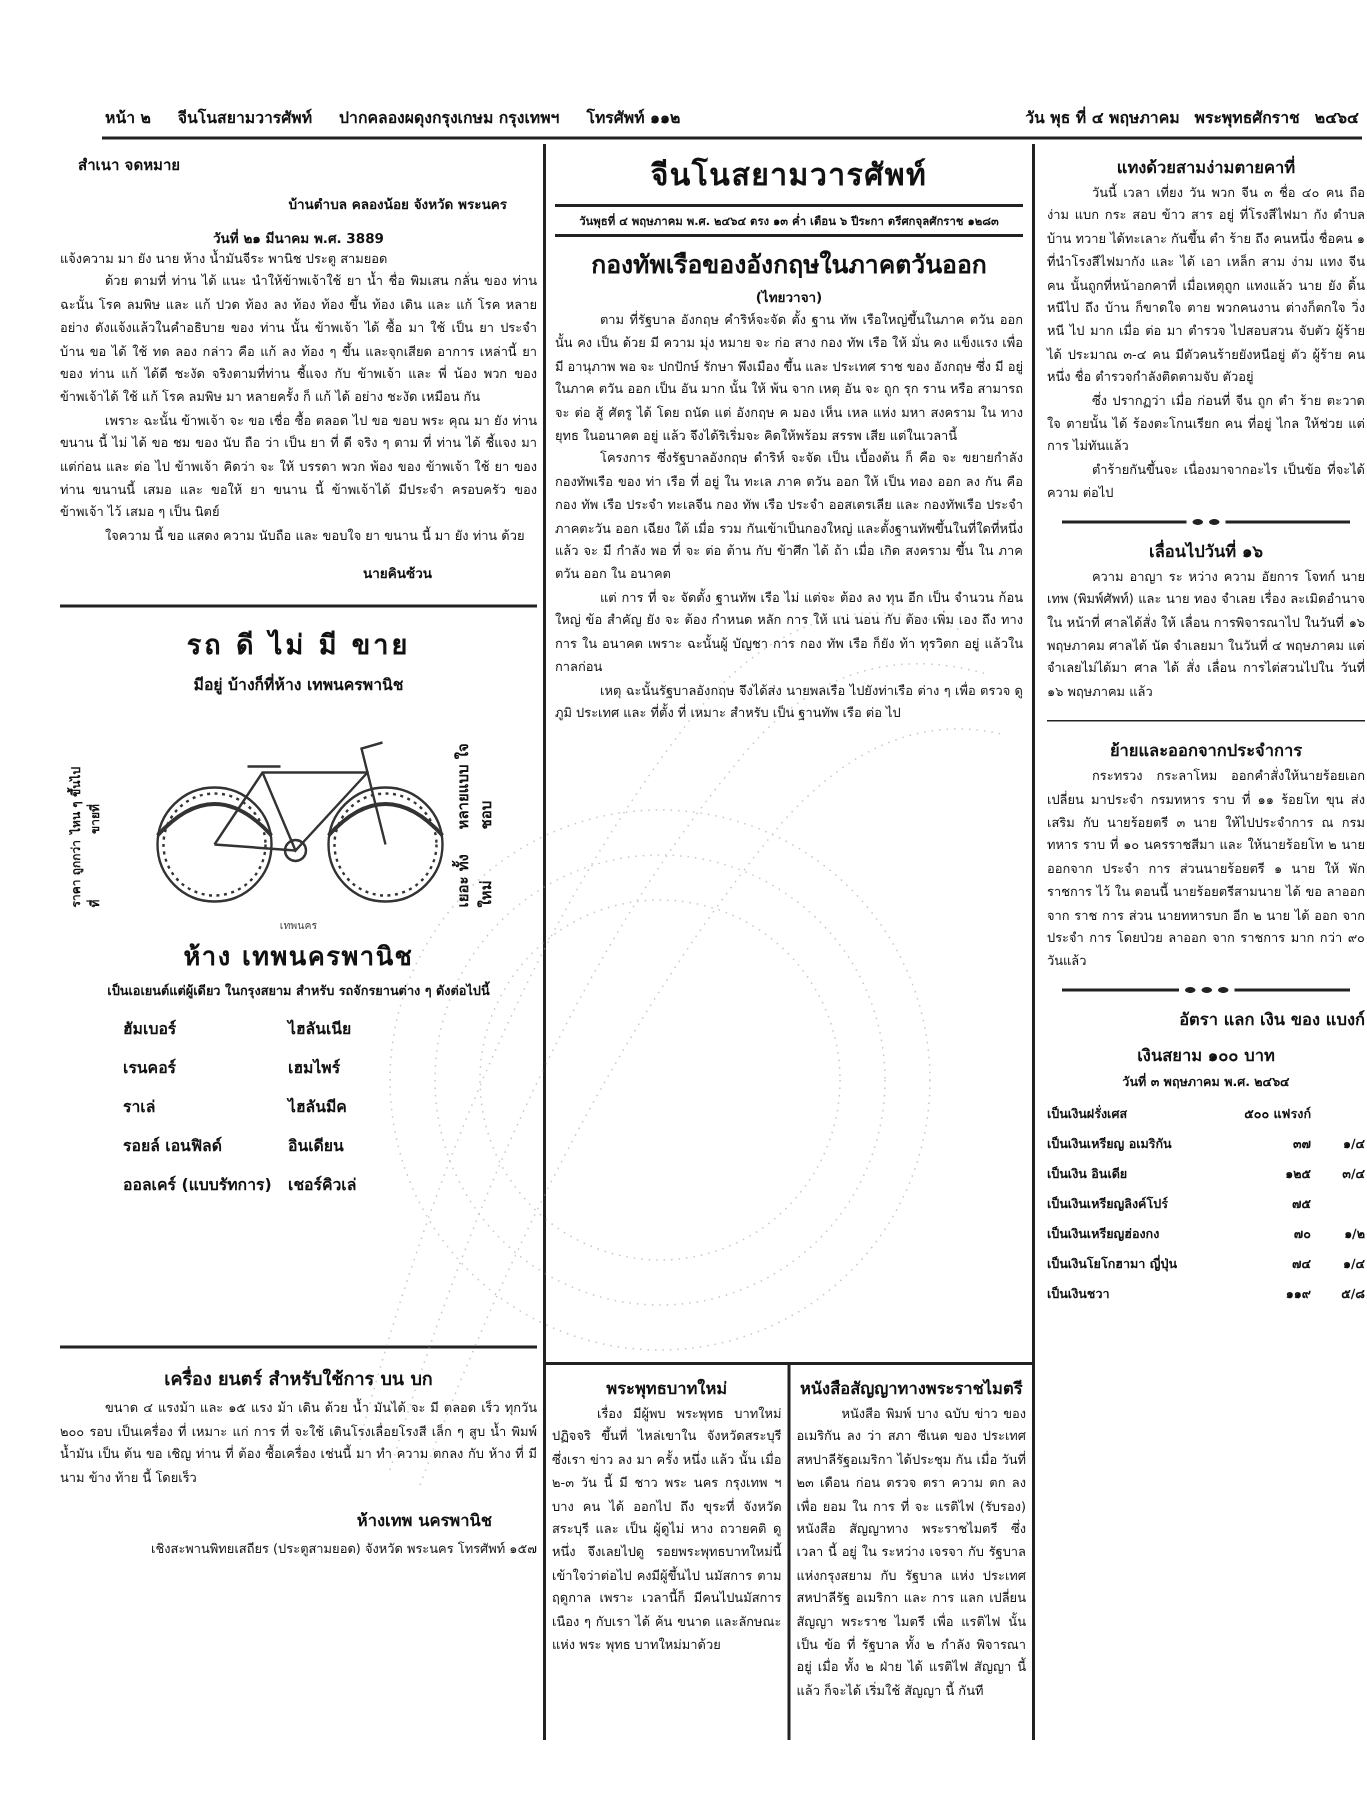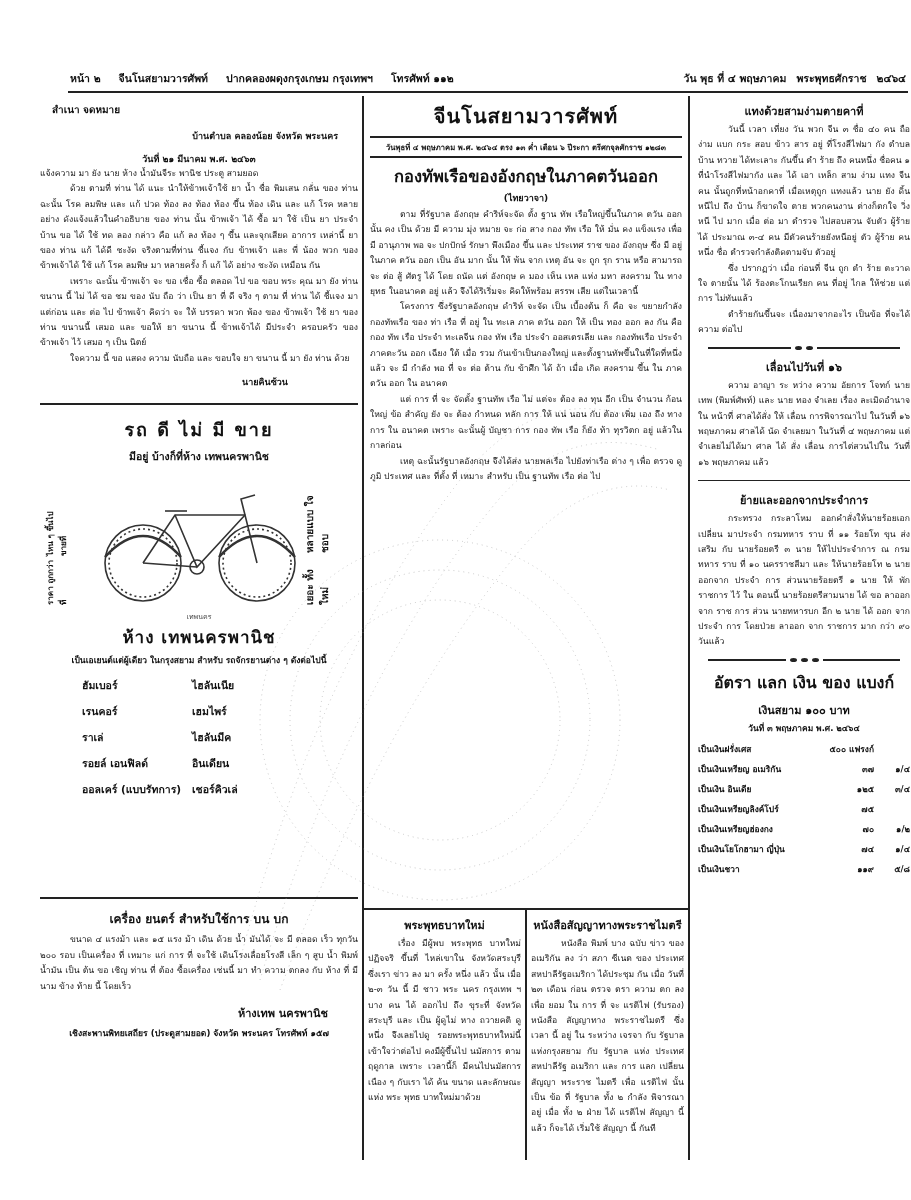--- a/index.html
+++ b/index.html
@@ -57,21 +57,21 @@
 
   .bottom-split { position: absolute; left: 0; right: 0; bottom: 0; height: 250px; border-top: 2px solid #222; display: flex; }
   .bottom-split .sub { flex: 1; padding: 2px 4px; box-sizing: border-box; overflow: hidden; }
   .bottom-split .sub + .sub { border-left: 2px solid #222; }
   .sub-title { font-size: 11px; font-weight: bold; text-align: center; margin: 4px 0 2px; }
 
   .rates { width: 100%; border-collapse: collapse; font-size: 8.4px; font-weight: bold; }
   .rates td { padding: 3px 0; white-space: nowrap; }
   .rates td.v { text-align: right; padding-right: 6px; }
   .rates td.f { text-align: right; width: 30px; }
-  .rates-head1 { font-size: 16px; font-weight: bold; text-align: center; margin: 4px 0 2px; }
+  .rates-head1 { font-size: 11px; font-weight: bold; text-align: right; margin: 4px 0 2px; }
   .rates-head2 { font-size: 11px; font-weight: bold; text-align: center; margin: 6px 0 2px; }
   .rates-date { font-size: 8.4px; font-weight: bold; text-align: center; margin-bottom: 4px; }
 </style>
 </head>
 <body>
 
 <div class="page">
 
   <div class="masthead">
     <div class="left-group">
@@ -84,21 +84,21 @@
       <span>วัน พุธ ที่ ๔ พฤษภาคม</span>
       <span>พระพุทธศักราช</span>
       <span>๒๔๖๔</span>
     </div>
   </div>
   <div class="rule-top"></div>
 
   <div class="col col-left">
     <p class="small-head" style="margin-top:6px;">สำเนา จดหมาย</p>
     <p class="right-align" style="margin-top:10px;">บ้านตำบล คลองน้อย จังหวัด พระนคร</p>
-    <p class="center" style="font-size:9px;font-weight:bold;margin:2px 0 0;">วันที่ ๒๑ มีนาคม พ.ศ. ๒๔๖๓</p>
+    <p class="center" style="font-size:9px;font-weight:bold;margin:2px 0 0;">วันที่ ๒๑ มีนาคม พ.ศ. 3889</p>
     <p class="txt">แจ้งความ มา ยัง นาย ห้าง น้ำมันจีระ พานิช ประตู สามยอด</p>
     <p class="txt indent">ด้วย ตามที่ ท่าน ได้ แนะ นำให้ข้าพเจ้าใช้ ยา น้ำ ชื่อ พิมเสน กลั่น ของ ท่าน ฉะนั้น โรค ลมพิษ และ แก้ ปวด ท้อง ลง ท้อง ท้อง ขึ้น ท้อง เดิน และ แก้ โรค หลาย อย่าง ดังแจ้งแล้วในคำอธิบาย ของ ท่าน นั้น ข้าพเจ้า ได้ ซื้อ มา ใช้ เป็น ยา ประจำ บ้าน ขอ ได้ ใช้ ทด ลอง กล่าว คือ แก้ ลง ท้อง ๆ ขึ้น และจุกเสียด อาการ เหล่านี้ ยา ของ ท่าน แก้ ได้ดี ชะงัด จริงตามที่ท่าน ชี้แจง กับ ข้าพเจ้า และ พี่ น้อง พวก ของ ข้าพเจ้าได้ ใช้ แก้ โรค ลมพิษ มา หลายครั้ง ก็ แก้ ได้ อย่าง ชะงัด เหมือน กัน</p>
     <p class="txt indent">เพราะ ฉะนั้น ข้าพเจ้า จะ ขอ เชื่อ ซื้อ ตลอด ไป ขอ ขอบ พระ คุณ มา ยัง ท่าน ขนาน นี้ ไม่ ได้ ขอ ชม ของ นับ ถือ ว่า เป็น ยา ที่ ดี จริง ๆ ตาม ที่ ท่าน ได้ ชี้แจง มา แต่ก่อน และ ต่อ ไป ข้าพเจ้า คิดว่า จะ ให้ บรรดา พวก พ้อง ของ ข้าพเจ้า ใช้ ยา ของ ท่าน ขนานนี้ เสมอ และ ขอให้ ยา ขนาน นี้ ข้าพเจ้าได้ มีประจำ ครอบครัว ของ ข้าพเจ้า ไว้ เสมอ ๆ เป็น นิตย์</p>
     <p class="txt indent">ใจความ นี้ ขอ แสดง ความ นับถือ และ ขอบใจ ยา ขนาน นี้ มา ยัง ท่าน ด้วย</p>
     <p class="right-align" style="padding-right:70px;">นายคินซ้วน</p>
 
     <div class="hr" style="margin-top:14px;"></div>
 
     <div class="ad-box">
       <div class="ad-title">รถ ดี ไม่ มี ขาย</div>
@@ -149,21 +149,21 @@
       </div>
 
     </div>
 
     <div class="hr" style="margin-top:12px;"></div>
 
     <div class="machine-ad">
       <div class="title">เครื่อง ยนตร์ สำหรับใช้การ บน บก</div>
       <p class="txt indent">ขนาด ๔ แรงม้า และ ๑๕ แรง ม้า เดิน ด้วย น้ำ มันได้ จะ มี ตลอด เร็ว ทุกวัน ๒๐๐ รอบ เป็นเครื่อง ที่ เหมาะ แก่ การ ที่ จะใช้ เดินโรงเลื่อยโรงสี เล็ก ๆ สูบ น้ำ พิมพ์ น้ำมัน เป็น ต้น ขอ เชิญ ท่าน ที่ ต้อง ซื้อเครื่อง เช่นนี้ มา ทำ ความ ตกลง กับ ห้าง ที่ มี นาม ข้าง ท้าย นี้ โดยเร็ว</p>
       <div class="sig">ห้างเทพ นครพานิช</div>
-      <p class="txt" style="font-weight:bold;text-align:center;">เชิงสะพานพิทยเสถียร (ประตูสามยอด) จังหวัด พระนคร โทรศัพท์ ๑๕๗</p>
+      <p class="txt" style="font-weight:normal;text-align:right;">เชิงสะพานพิทยเสถียร (ประตูสามยอด) จังหวัด พระนคร โทรศัพท์ ๑๕๗</p>
     </div>
   </div>
 
   <div class="col col-mid">
     <div class="paper-title">จีนโนสยามวารศัพท์</div>
     <div class="dateline">วันพุธที่ ๔ พฤษภาคม พ.ศ. ๒๔๖๔ ตรง ๑๓ ค่ำ เดือน ๖ ปีระกา ตรีศกจุลศักราช ๑๒๘๓</div>
     <div class="headline">กองทัพเรือของอังกฤษในภาคตวันออก</div>
     <div class="byline">(ไทยวาจา)</div>
     <p class="txt indent">ตาม ที่รัฐบาล อังกฤษ คำริห์จะจัด ตั้ง ฐาน ทัพ เรือใหญ่ขึ้นในภาค ตวัน ออก นั้น คง เป็น ด้วย มี ความ มุ่ง หมาย จะ ก่อ สาง กอง ทัพ เรือ ให้ มั่น คง แข็งแรง เพื่อ มี อานุภาพ พอ จะ ปกปักษ์ รักษา พึงเมือง ขึ้น และ ประเทศ ราช ของ อังกฤษ ซึ่ง มี อยู่ ในภาค ตวัน ออก เป็น อัน มาก นั้น ให้ พ้น จาก เหตุ อัน จะ ถูก รุก ราน หรือ สามารถจะ ต่อ สู้ ศัตรู ได้ โดย ถนัด แต่ อังกฤษ ค มอง เห็น เหล แห่ง มหา สงคราม ใน ทาง ยุทธ ในอนาคต อยู่ แล้ว จึงได้ริเริ่มจะ คิดให้พร้อม สรรพ เสีย แต่ในเวลานี้</p>
     <p class="txt indent">โครงการ ซึ่งรัฐบาลอังกฤษ ดำริห์ จะจัด เป็น เบื้องต้น ก็ คือ จะ ขยายกำลัง กองทัพเรือ ของ ท่า เรือ ที่ อยู่ ใน ทะเล ภาค ตวัน ออก ให้ เป็น ทอง ออก ลง กัน คือ กอง ทัพ เรือ ประจำ ทะเลจีน กอง ทัพ เรือ ประจำ ออสเตรเลีย และ กองทัพเรือ ประจำ ภาคตะวัน ออก เฉียง ใต้ เมื่อ รวม กันเข้าเป็นกองใหญ่ และตั้งฐานทัพขึ้นในที่ใดที่หนึ่งแล้ว จะ มี กำลัง พอ ที่ จะ ต่อ ต้าน กับ ข้าศึก ได้ ถ้า เมื่อ เกิด สงคราม ขึ้น ใน ภาค ตวัน ออก ใน อนาคต</p>

